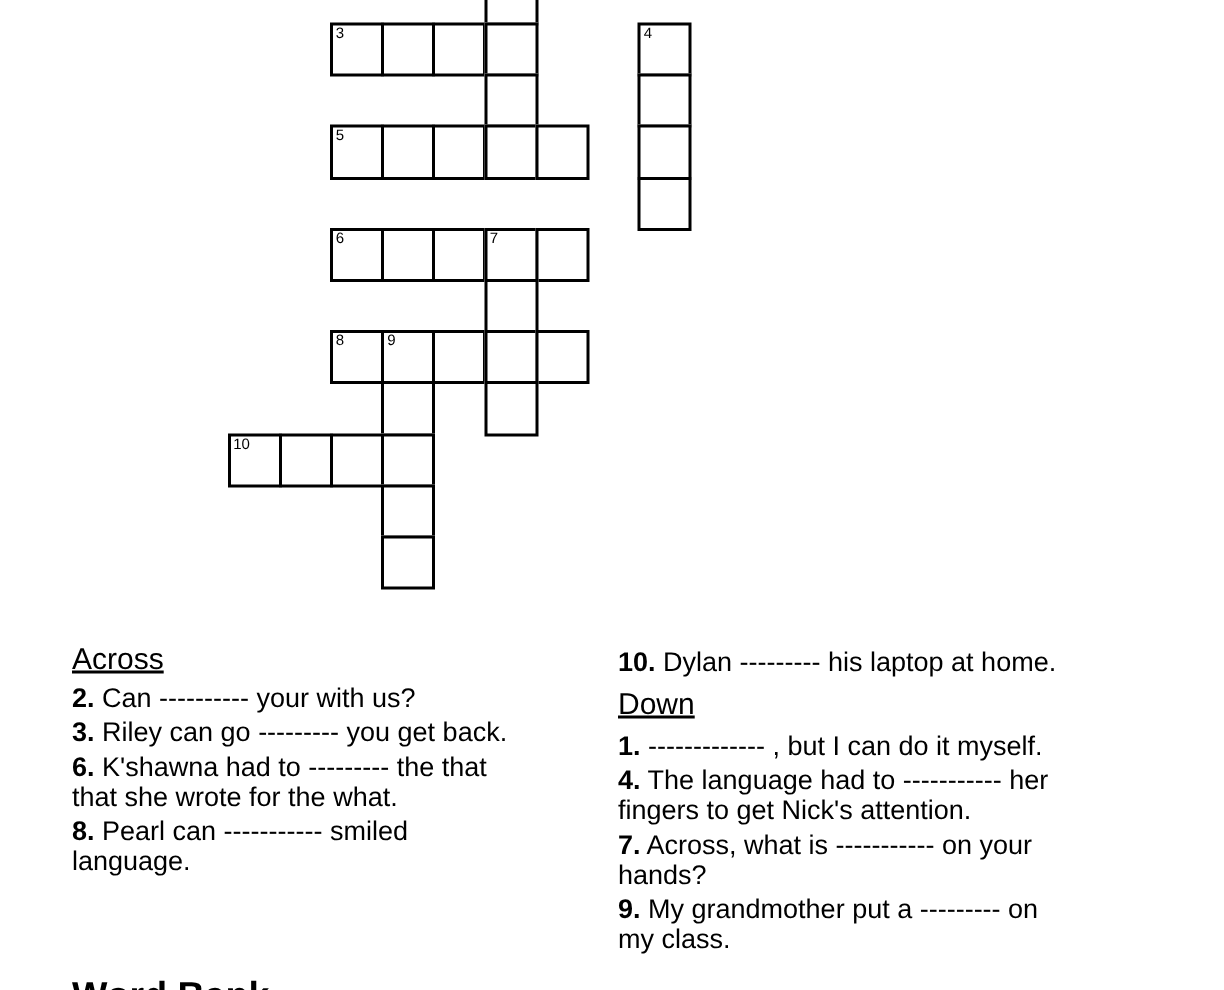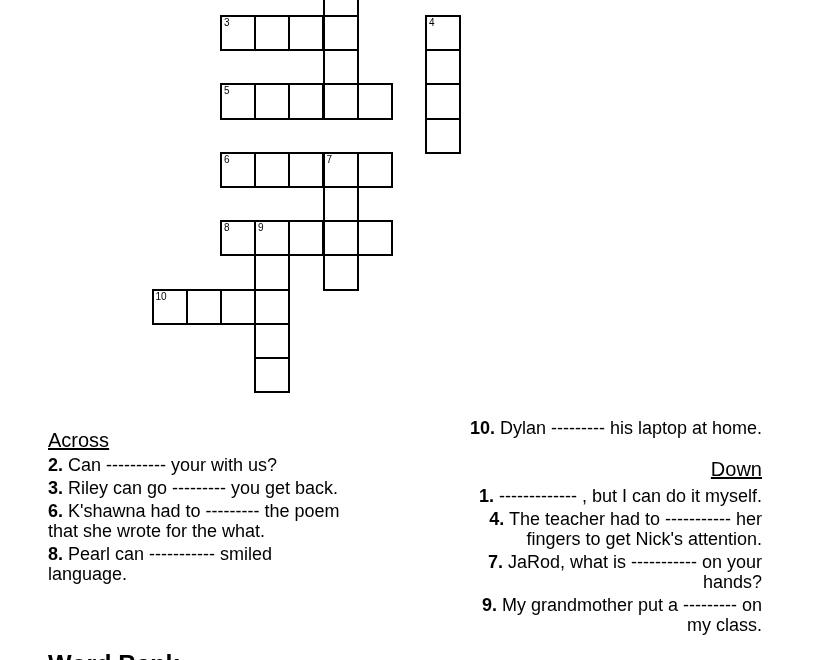--- a/index.html
+++ b/index.html
@@ -34,29 +34,29 @@
     line-height: 11px;
     color: #000000;
   }
   
   .col {
     position: absolute;
     font-size: 18px;
     line-height: 20px;
   }
   .col-left  { left: 48px;  top: 429px; width: 340px; }
-  .col-right { left: 412px; top: 418px; width: 350px; text-align: right; }
+  .col-right { left: 412px; top: 431px; width: 350px; }
   .heading {
     font-weight: normal;
     text-decoration: underline;
     font-size: 20px;
     line-height: 22px;
     margin-bottom: 4px;
   }
-  .heading-down { margin-top: 20px; margin-bottom: 6px; }
+  .heading-down { margin-top: 8px; margin-bottom: 6px; }
   .clue { margin-bottom: 3px; }
   .clue .num { font-weight: bold; }
   .line { white-space: nowrap; }
   
   .wordbank {
     position: absolute;
     left: 48px;
     top: 650px;
     font-size: 25px;
     font-weight: bold;
@@ -132,21 +132,21 @@
 
     <div class="clue line">
       <span class="num">3.</span>
       <span>Riley can go --------- you get back.</span>
     </div>
 
 
     <div class="clue">
       <div class="line">
         <span class="num">6.</span>
-        <span>K'shawna had to --------- the poem</span>
+        <span>K'shawna had to --------- the that</span>
       </div>
       <div class="line">that she wrote for the what.</div>
     </div>
 
     <div class="clue">
       <div class="line">
         <span class="num">8.</span>
         <span>Pearl can ----------- smiled</span>
       </div>
       <div class="line">language.</div>
@@ -162,29 +162,29 @@
     <div class="heading heading-down">Down</div>
 
     <div class="clue line">
       <span class="num">1.</span>
       <span>------------- , but I can do it myself.</span>
     </div>
 
     <div class="clue">
       <div class="line">
         <span class="num">4.</span>
-        <span>The teacher had to ----------- her</span>
+        <span>The language had to ----------- her</span>
       </div>
       <div class="line">fingers to get Nick's attention.</div>
     </div>
 
     <div class="clue">
       <div class="line">
         <span class="num">7.</span>
-        <span>JaRod, what is ----------- on your</span>
+        <span>Across, what is ----------- on your</span>
       </div>
       <div class="line">hands?</div>
     </div>
 
     <div class="clue">
       <div class="line">
         <span class="num">9.</span>
         <span>My grandmother put a --------- on</span>
       </div>
       <div class="line">my class.</div>

